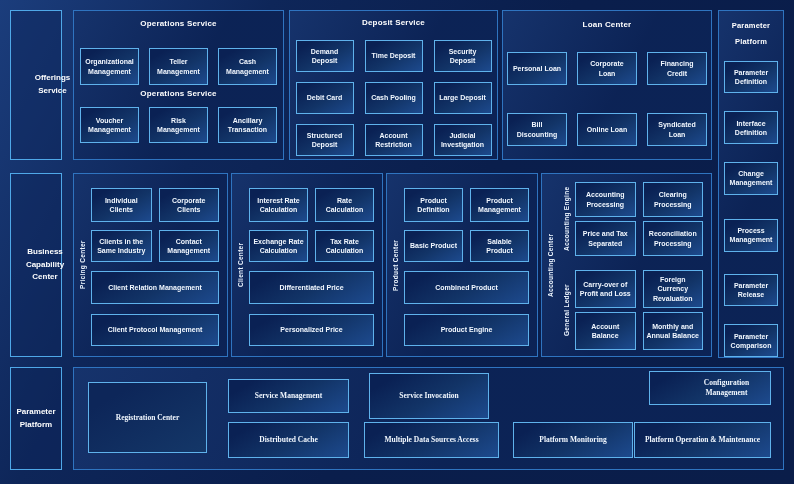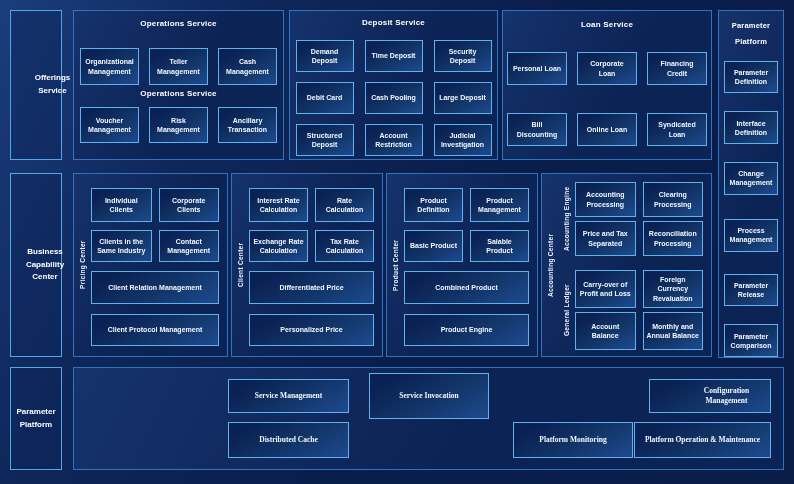--- a/index.html
+++ b/index.html
@@ -74,21 +74,21 @@
   #acct .section2 { margin-top:14px; }
   #acct .section2 .grid .box { height:38px; }
   
   #tech { left:73px; top:367px; width:711px; height:103px; }
   #tech .box { position:absolute; }
   #reg  { left:14px; top:14px; width:119px; height:71px; font-size:7.5px;
           background:linear-gradient(150deg,#0d2659 20%,#143768 100%); }
   .b-r1c1 { left:154px; top:11px; width:121px; height:34px; }
   .b-r1c2 { left:295px; top:5px; width:120px; height:46px; }
   .b-r1c3 { left:438px; top:11px; width:121px; height:34px; }
-  .b-r1c4 { left:575px; top:11px; width:122px; height:34px;padding-left:36px; }
+  .b-r1c4 { left:575px; top:3px; width:122px; height:34px;padding-left:36px; }
   .b-r2c1 { left:154px; top:54px; width:121px; height:36px; }
   .b-r2c2 { left:290px; top:54px; width:135px; height:36px; }
   .b-r2c3 { left:439px; top:54px; width:120px; height:36px; }
   .b-r2c4 { left:560px; top:54px; width:137px; height:36px; }
   #tech .box { font-size:7.5px;font-family:Liberation Serif, serif; }
   
   #rail-offerings  { left:10px; top:10px;  width:52px; height:150px;padding-left:33px; }
   #rail-business   { left:10px; top:173px; width:52px; height:184px;padding-left:18px; }
   #rail-technology { left:10px; top:367px; width:52px; height:103px; }
 </style>
@@ -135,21 +135,21 @@
       <div class="box">Debit Card</div>
       <div class="box">Cash Pooling</div>
       <div class="box">Large Deposit</div>
       <div class="box">Structured Deposit</div>
       <div class="box">Account Restriction</div>
       <div class="box">Judicial Investigation</div>
     </div>
   </div>
 
   <div class="panel" id="loan">
-    <div class="ptitle">Loan Service</div>
+    <div class="ptitle">Loan Center</div>
     <div class="row row1">
       <div class="box">Personal Loan</div>
       <div class="box">Corporate Loan</div>
       <div class="box">Financing Credit</div>
     </div>
     <div class="row row2">
       <div class="box">Bill Discounting</div>
       <div class="box">Online Loan</div>
       <div class="box">Syndicated Loan</div>
     </div>
@@ -232,21 +232,23 @@
           <div class="box">Carry-over of Profit and Loss</div>
           <div class="box">Foreign Currency Revaluation</div>
           <div class="box">Account Balance</div>
           <div class="box">Monthly and Annual Balance</div>
         </div>
       </div>
     </div>
   </div>
 
   <div class="panel" id="tech">
+    <div class="box" id="reg">Registration Center</div>
     <div class="box b-r1c1">Service Management</div>
     <div class="box b-r1c2">Service Invocation</div>
     <div class="box b-r1c4">Configuration Management</div>
     <div class="box b-r2c1">Distributed Cache</div>
+    <div class="box b-r2c2">Multiple Data Sources Access</div>
     <div class="box b-r2c3">Platform Monitoring</div>
     <div class="box b-r2c4">Platform Operation &amp; Maintenance</div>
   </div>
 
 </div>
 
 </body></html>

